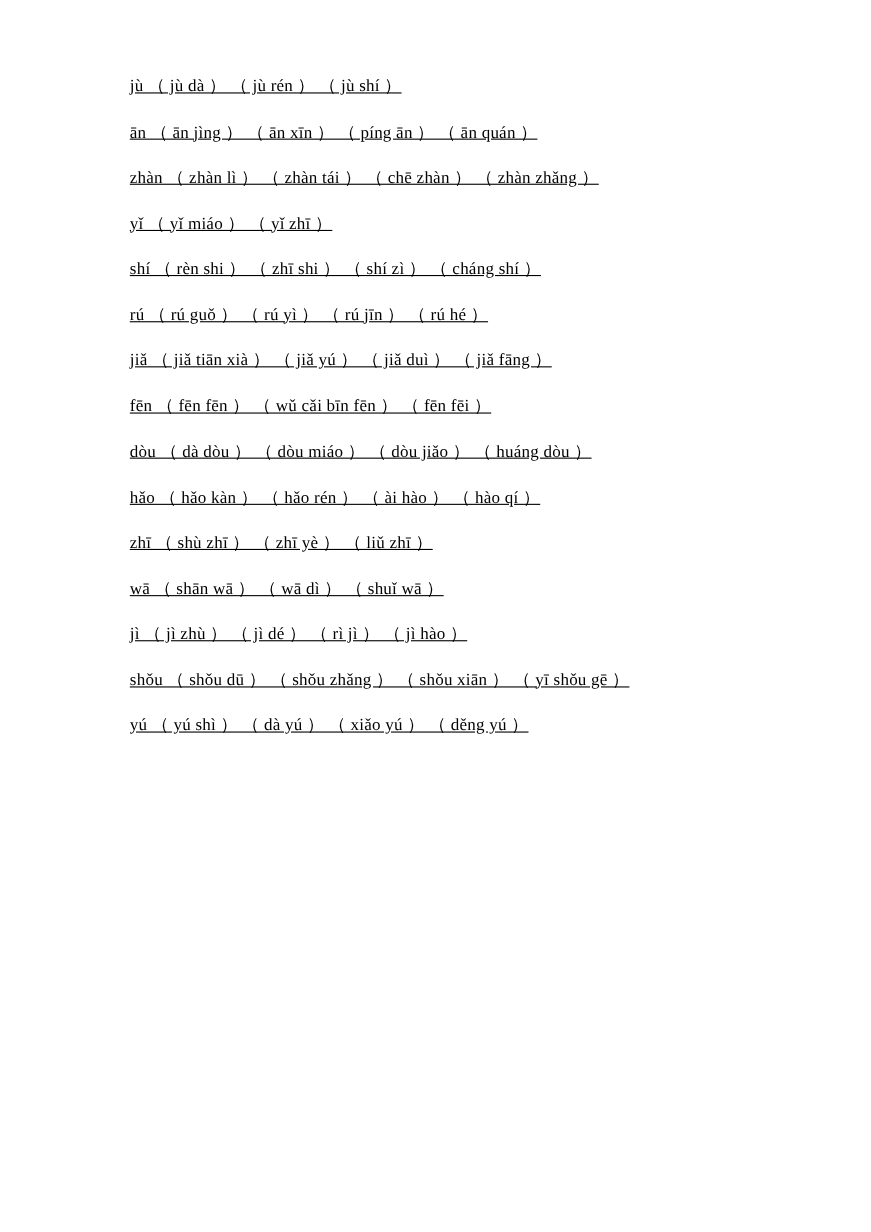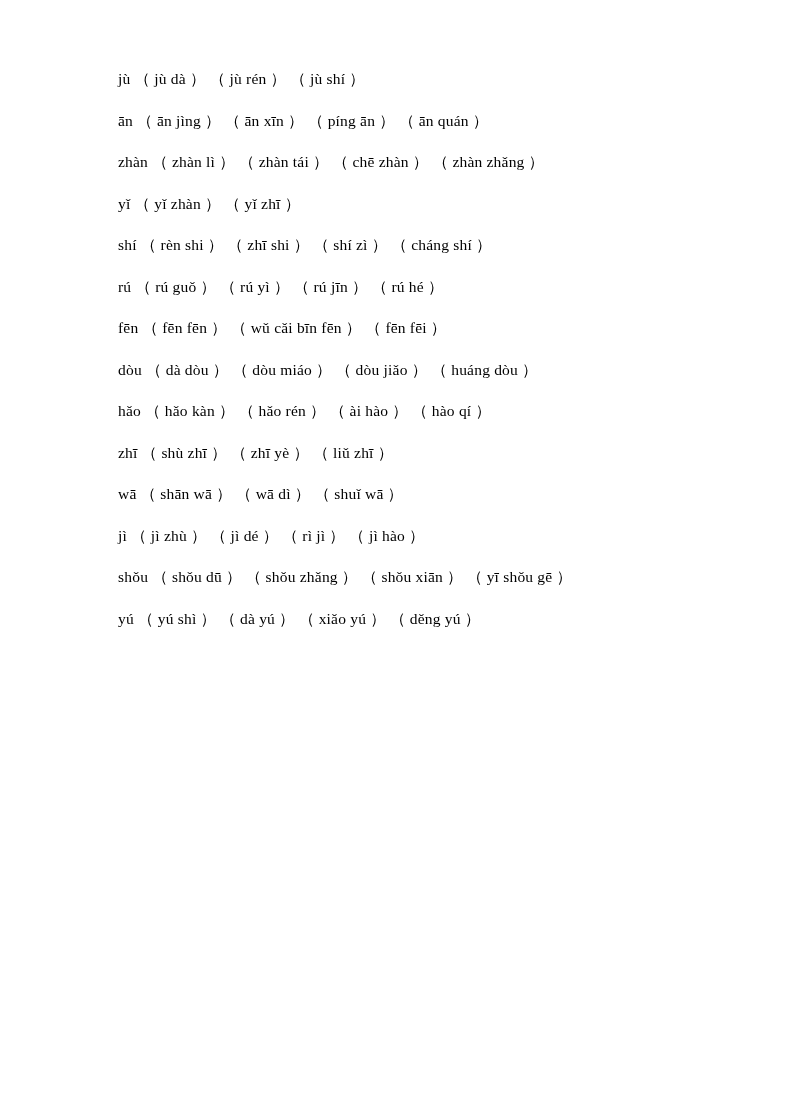--- a/index.html
+++ b/index.html
@@ -16,40 +16,42 @@
   .page {
     position: relative;
     width: 792px;
     height: 1120px;
     box-sizing: border-box;
     padding: 58px 110px 40px 118px;
     background: #ffffff;
   }
   .doc-body {
     display: block;
+    text-decoration: underline;
   }
   .line {
     font-size: 15.5px;
     line-height: 41.5px;
     white-space: normal;
     word-break: break-word;
     letter-spacing: 0.2px;
   }
 </style>
 </head>
 <body>
 
 <div class="page">
   <div class="doc-body">
     <div class="line">jù （ jù dà ）  （ jù rén ）  （ jù shí ）</div>
     <div class="line">ān （ ān jìng ）  （ ān xīn ）  （ píng ān ）  （ ān quán ）</div>
     <div class="line">zhàn （ zhàn lì ）  （ zhàn tái ）  （ chē zhàn ）  （ zhàn zhǎng ）</div>
-    <div class="line">yǐ （ yǐ zhàn ）  （ yǐ zhī ）</div>
+    <div class="line">yǐ （ yǐ miáo ）  （ yǐ zhī ）</div>
     <div class="line">shí （ rèn shi ）  （ zhī shi ）  （ shí zì ）  （ cháng shí ）</div>
     <div class="line">rú （ rú guǒ ）  （ rú yì ）  （ rú jīn ）  （ rú hé ）</div>
+    <div class="line">jiǎ （ jiǎ tiān xià ）  （ jiǎ yú ）  （ jiǎ duì ）  （ jiǎ fāng ）</div>
     <div class="line">fēn （ fēn fēn ）  （ wǔ cǎi bīn fēn ）  （ fēn fēi ）</div>
     <div class="line">dòu （ dà dòu ）  （ dòu miáo ）  （ dòu jiǎo ）  （ huáng dòu ）</div>
     <div class="line">hǎo （ hǎo kàn ）  （ hǎo rén ）  （ ài hào ）  （ hào qí ）</div>
     <div class="line">zhī （ shù zhī ）  （ zhī yè ）  （ liǔ zhī ）</div>
     <div class="line">wā （ shān wā ）  （ wā dì ）  （ shuǐ wā ）</div>
     <div class="line">jì （ jì zhù ）  （ jì dé ）  （ rì jì ）  （ jì hào ）</div>
     <div class="line">shǒu （ shǒu dū ）  （ shǒu zhǎng ）  （ shǒu xiān ）  （ yī shǒu gē ）</div>
     <div class="line">yú （ yú shì ）  （ dà yú ）  （ xiǎo yú ）  （ děng yú ）</div>
   </div>
 </div>

